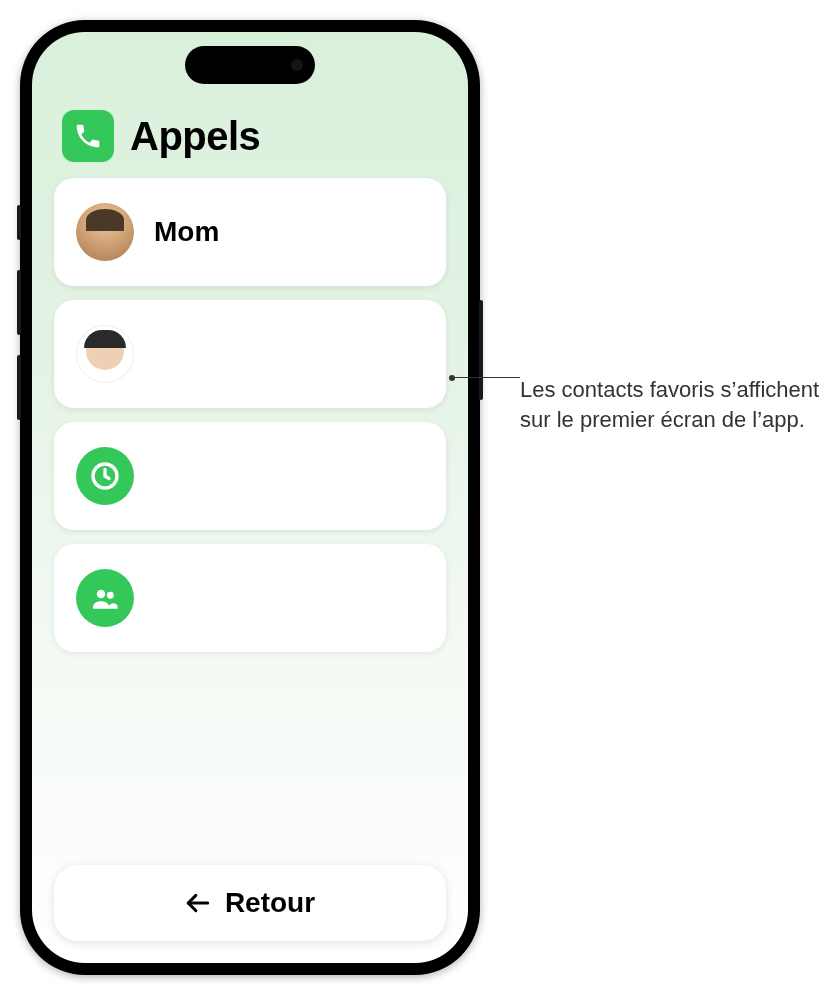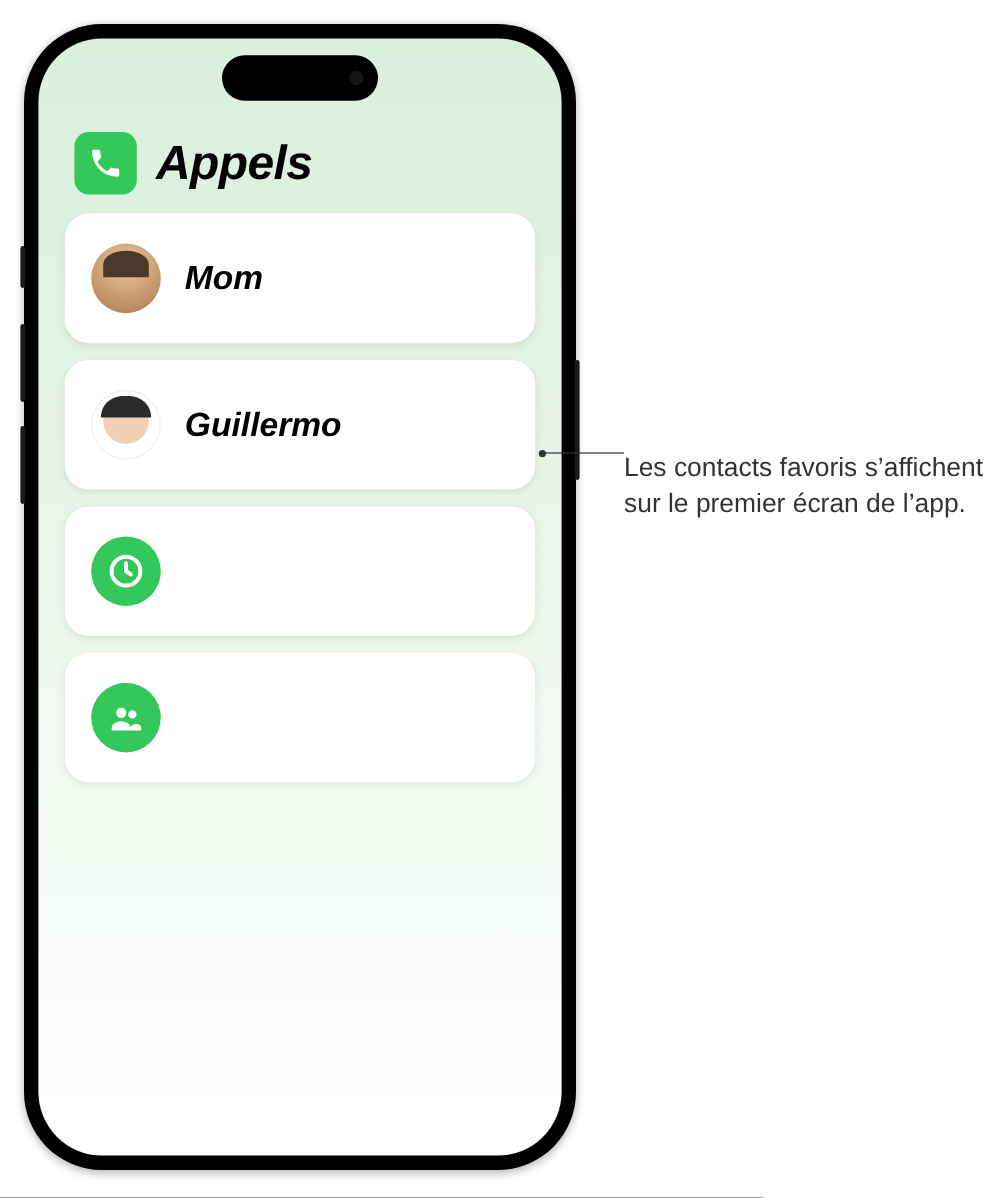--- a/index.html
+++ b/index.html
@@ -17,21 +17,20 @@
     .phone-frame {
       position: absolute;
       left: 20px;
       top: 20px;
       width: 460px;
       height: 955px;
       background: #000;
       border-radius: 65px;
       padding: 12px;
       box-shadow: 0 2px 8px rgba(0,0,0,0.3);
-      font-style: italic;
     }
     .side-button {
       position: absolute;
       background: #1a1a1a;
       border-radius: 2px;
     }
     .sb-left-1 { left: -3px; top: 185px; width: 4px; height: 35px; }
     .sb-left-2 { left: -3px; top: 250px; width: 4px; height: 65px; }
     .sb-left-3 { left: -3px; top: 335px; width: 4px; height: 65px; }
     .sb-right  { right: -3px; top: 280px; width: 4px; height: 100px; }
@@ -252,21 +251,20 @@
 
     <div class="list">
 
       <div class="list-item">
         <div class="item-icon avatar-mom"></div>
         <div class="item-label">Mom</div>
       </div>
 
       <div class="list-item">
         <div class="item-icon avatar-guillermo"></div>
-        <div class="item-label">Guillermo</div>
       </div>
 
 
       <div class="list-item">
         <div class="item-icon icon-green">
           <svg viewBox="0 0 24 24" fill="none" stroke="#fff" stroke-width="2.5">
             <circle cx="12" cy="12" r="9"></circle>
             <path d="M12 7v5l3 2" stroke-linecap="round"></path>
           </svg>
         </div>
@@ -278,20 +276,29 @@
             <circle cx="9" cy="9" r="3.2"></circle>
             <circle cx="16" cy="10" r="2.6"></circle>
             <path d="M3 19c0-3 2.7-4.5 6-4.5s6 1.5 6 4.5v1H3v-1z"></path>
             <path d="M14.5 19.5c0-2 2-3.5 4-3.5 1.5 0 3 1 3 3v1h-7v-.5z"></path>
           </svg>
         </div>
       </div>
 
     </div>
 
+    <div class="bottom-bar">
+      <div class="back-button">
+        <svg viewBox="0 0 24 20" fill="none" stroke="#000" stroke-width="2.8" stroke-linecap="round" stroke-linejoin="round">
+          <path d="M21 10H3"></path>
+          <path d="M10 3L3 10l7 7"></path>
+        </svg>
+        <span class="back-label">Retour</span>
+      </div>
+    </div>
 
   </div>
 </div>
 
 <div class="callout-line"></div>
 <div class="callout">
   <div class="callout-text">Les contacts favoris s’affichent sur le premier écran de l’app.</div>
 </div>
 
 </body></html>

